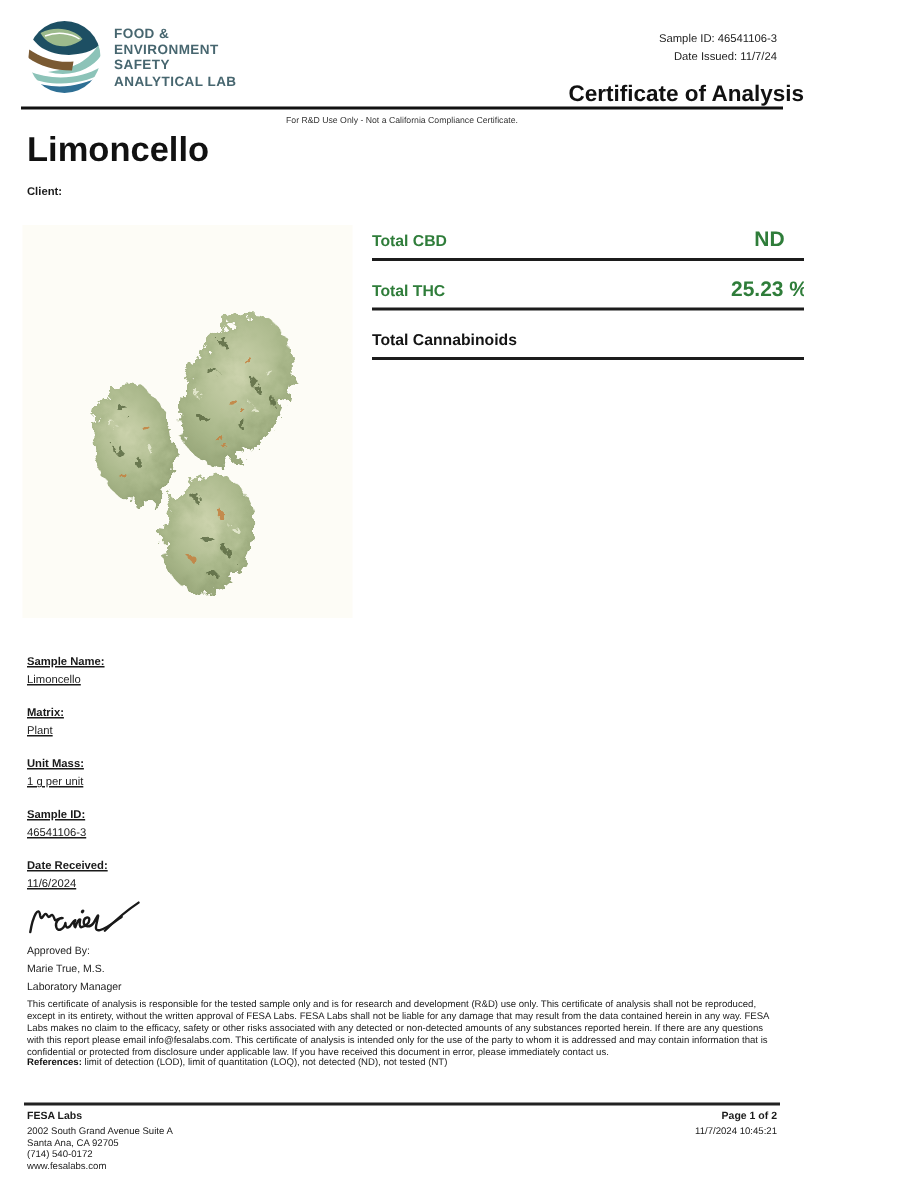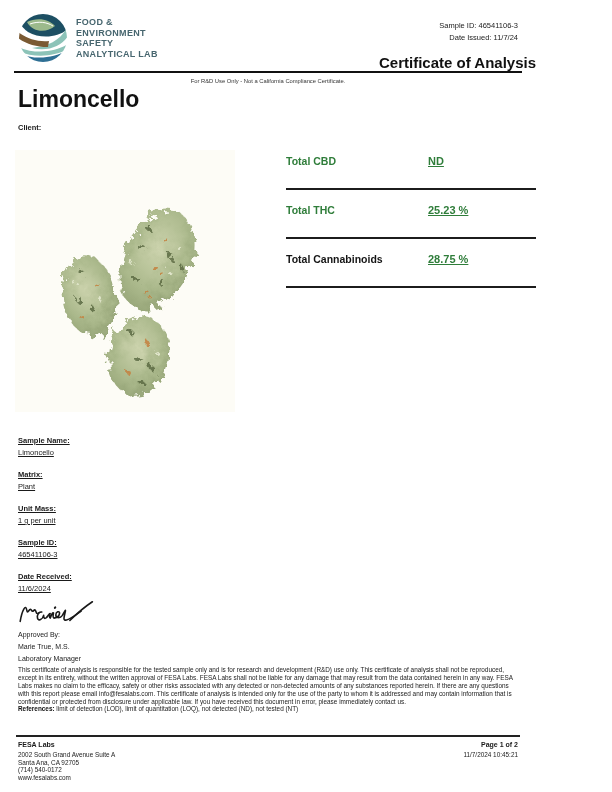--- a/index.html
+++ b/index.html
@@ -17,25 +17,25 @@
   .header-rule{position:absolute;left:14px;right:14px;top:71px;height:2px;background:#111;}
   .doc-subtitle{position:absolute;left:0;right:0;top:78px;text-align:center;font-size:5.8px;color:#333;}
   
   .product-name{position:absolute;left:18px;top:86px;margin:0;font-size:23px;font-weight:700;color:#111;}
   .client-label{position:absolute;left:18px;top:123px;font-size:7.5px;font-weight:700;}
   
   .photo{position:absolute;left:15px;top:150px;width:220px;height:262px;background:#fdfcf6;}
   .photo svg{position:absolute;left:22px;top:38px;}
   
   .results{position:absolute;left:248px;top:141px;width:350px;}
-  .results-row{display:flex;align-items:flex-end;height:26px;padding-bottom:21px;
-    box-sizing:content-box;border-bottom:2px solid #1c1c1c;margin-left:38px;}
+  .results-row{display:flex;align-items:flex-end;height:26px;padding-bottom:5px;
+    box-sizing:content-box;border-bottom:2px solid #1c1c1c;}
   .results-row .r-label{flex:1;font-size:10.5px;font-weight:700;color:var(--accent,#2f7d3a);}
   .results-row.neutral .r-label{color:#141414;}
-  .results-row .r-value{width:170px;text-align:left;font-size:11px;font-weight:700;color:var(--accent,#2f7d3a);text-decoration:underline;}
+  .results-row .r-value{width:170px;text-align:center;font-size:14px;font-weight:700;color:var(--accent,#2f7d3a);}
   
   .sample-details{position:absolute;left:18px;top:436px;width:250px;}
   .detail-item{margin-bottom:13px;text-decoration:underline;}
   .detail-label{font-size:7.5px;font-weight:700;line-height:9px;}
   .detail-value{font-size:7.5px;line-height:9px;margin-top:3px;color:#222;}
   
   .signature{position:absolute;left:16px;top:598px;}
   .approval{position:absolute;left:18px;top:629px;font-size:7px;line-height:12px;color:#222;}
   
   .disclaimer{position:absolute;left:18px;right:18px;top:666px;margin:0;
@@ -152,21 +152,20 @@
     <div class="results-row">
       <span class="r-label">Total CBD</span>
       <span class="r-value">ND</span>
     </div>
     <div class="results-row">
       <span class="r-label">Total THC</span>
       <span class="r-value">25.23 %</span>
     </div>
     <div class="results-row neutral">
       <span class="r-label">Total Cannabinoids</span>
-      <span class="r-value">28.75 %</span>
     </div>
   </div>
 
   <section class="sample-details">
     <div class="detail-item">
       <div class="detail-label">Sample Name:</div>
       <div class="detail-value">Limoncello</div>
     </div>
     <div class="detail-item">
       <div class="detail-label">Matrix:</div>

